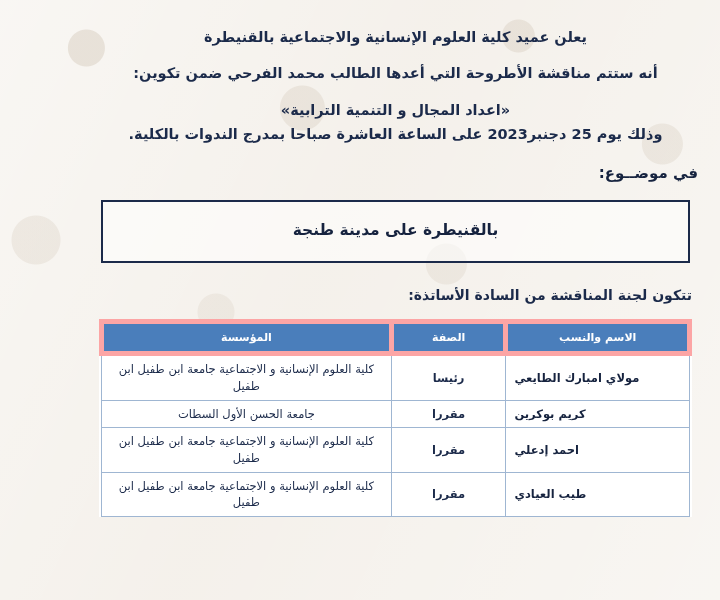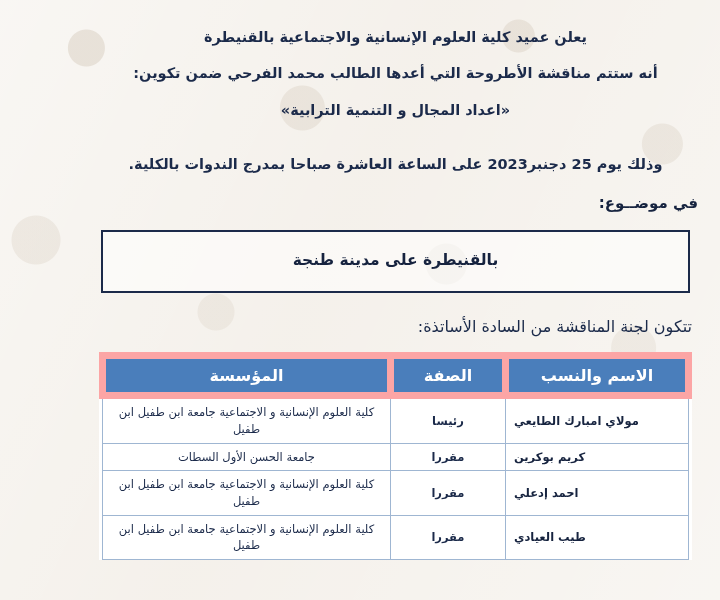--- a/index.html
+++ b/index.html
@@ -43,21 +43,21 @@
   .line {
     text-align: center;
     font-size: 14.5px;
     line-height: 1.55;
     color: #1b2a4a;
     margin: 0 0 12px 0;
     font-weight: 600;
   }
   .line-1 { margin-bottom: 14px; }
   .line-2 { margin-bottom: 14px; }
-  .line-3 { margin-bottom: 32px; }
+  .line-3 { margin-bottom: 2px; }
   .line-4 { margin-bottom: 18px; font-weight: 700; }
   .strong { font-weight: 800; }
   .subject-label {
     font-size: 15px;
     font-weight: 800;
     letter-spacing: 1px;
     margin: 0 0 18px 0;
     color: #16233f;
   }
   .subject-box {
@@ -68,39 +68,39 @@
     text-align: center;
   }
   .subject-box .t {
     font-size: 15.5px;
     font-weight: 800;
     line-height: 1.9;
     color: #16233f;
   }
   .committee-note {
     text-align: right;
-    font-size: 16px;
-    font-weight: 400;
+    font-size: 14px;
+    font-weight: 700;
     color: #1b2a4a;
     margin: 0 6px 16px 0;
   }
   table.committee {
     width: calc(100% - 12px);
     margin: 0 6px;
     border-collapse: collapse;
     background: #ffffff;
     table-layout: fixed;
   }
   table.committee th {
     background: #4a7ebb;
     color: #ffffff;
-    font-size: 16px;
+    font-size: 11px;
     font-weight: 800;
     padding: 7px 8px;
-    border: 7px solid #fca5a5;
+    border: 5px solid #fca5a5;
     text-align: center;
   }
   table.committee td {
     border: 1px solid #9fb6d2;
     font-size: 11.5px;
     padding: 5px 8px;
     vertical-align: middle;
     line-height: 1.45;
   }
   td.col-name {

